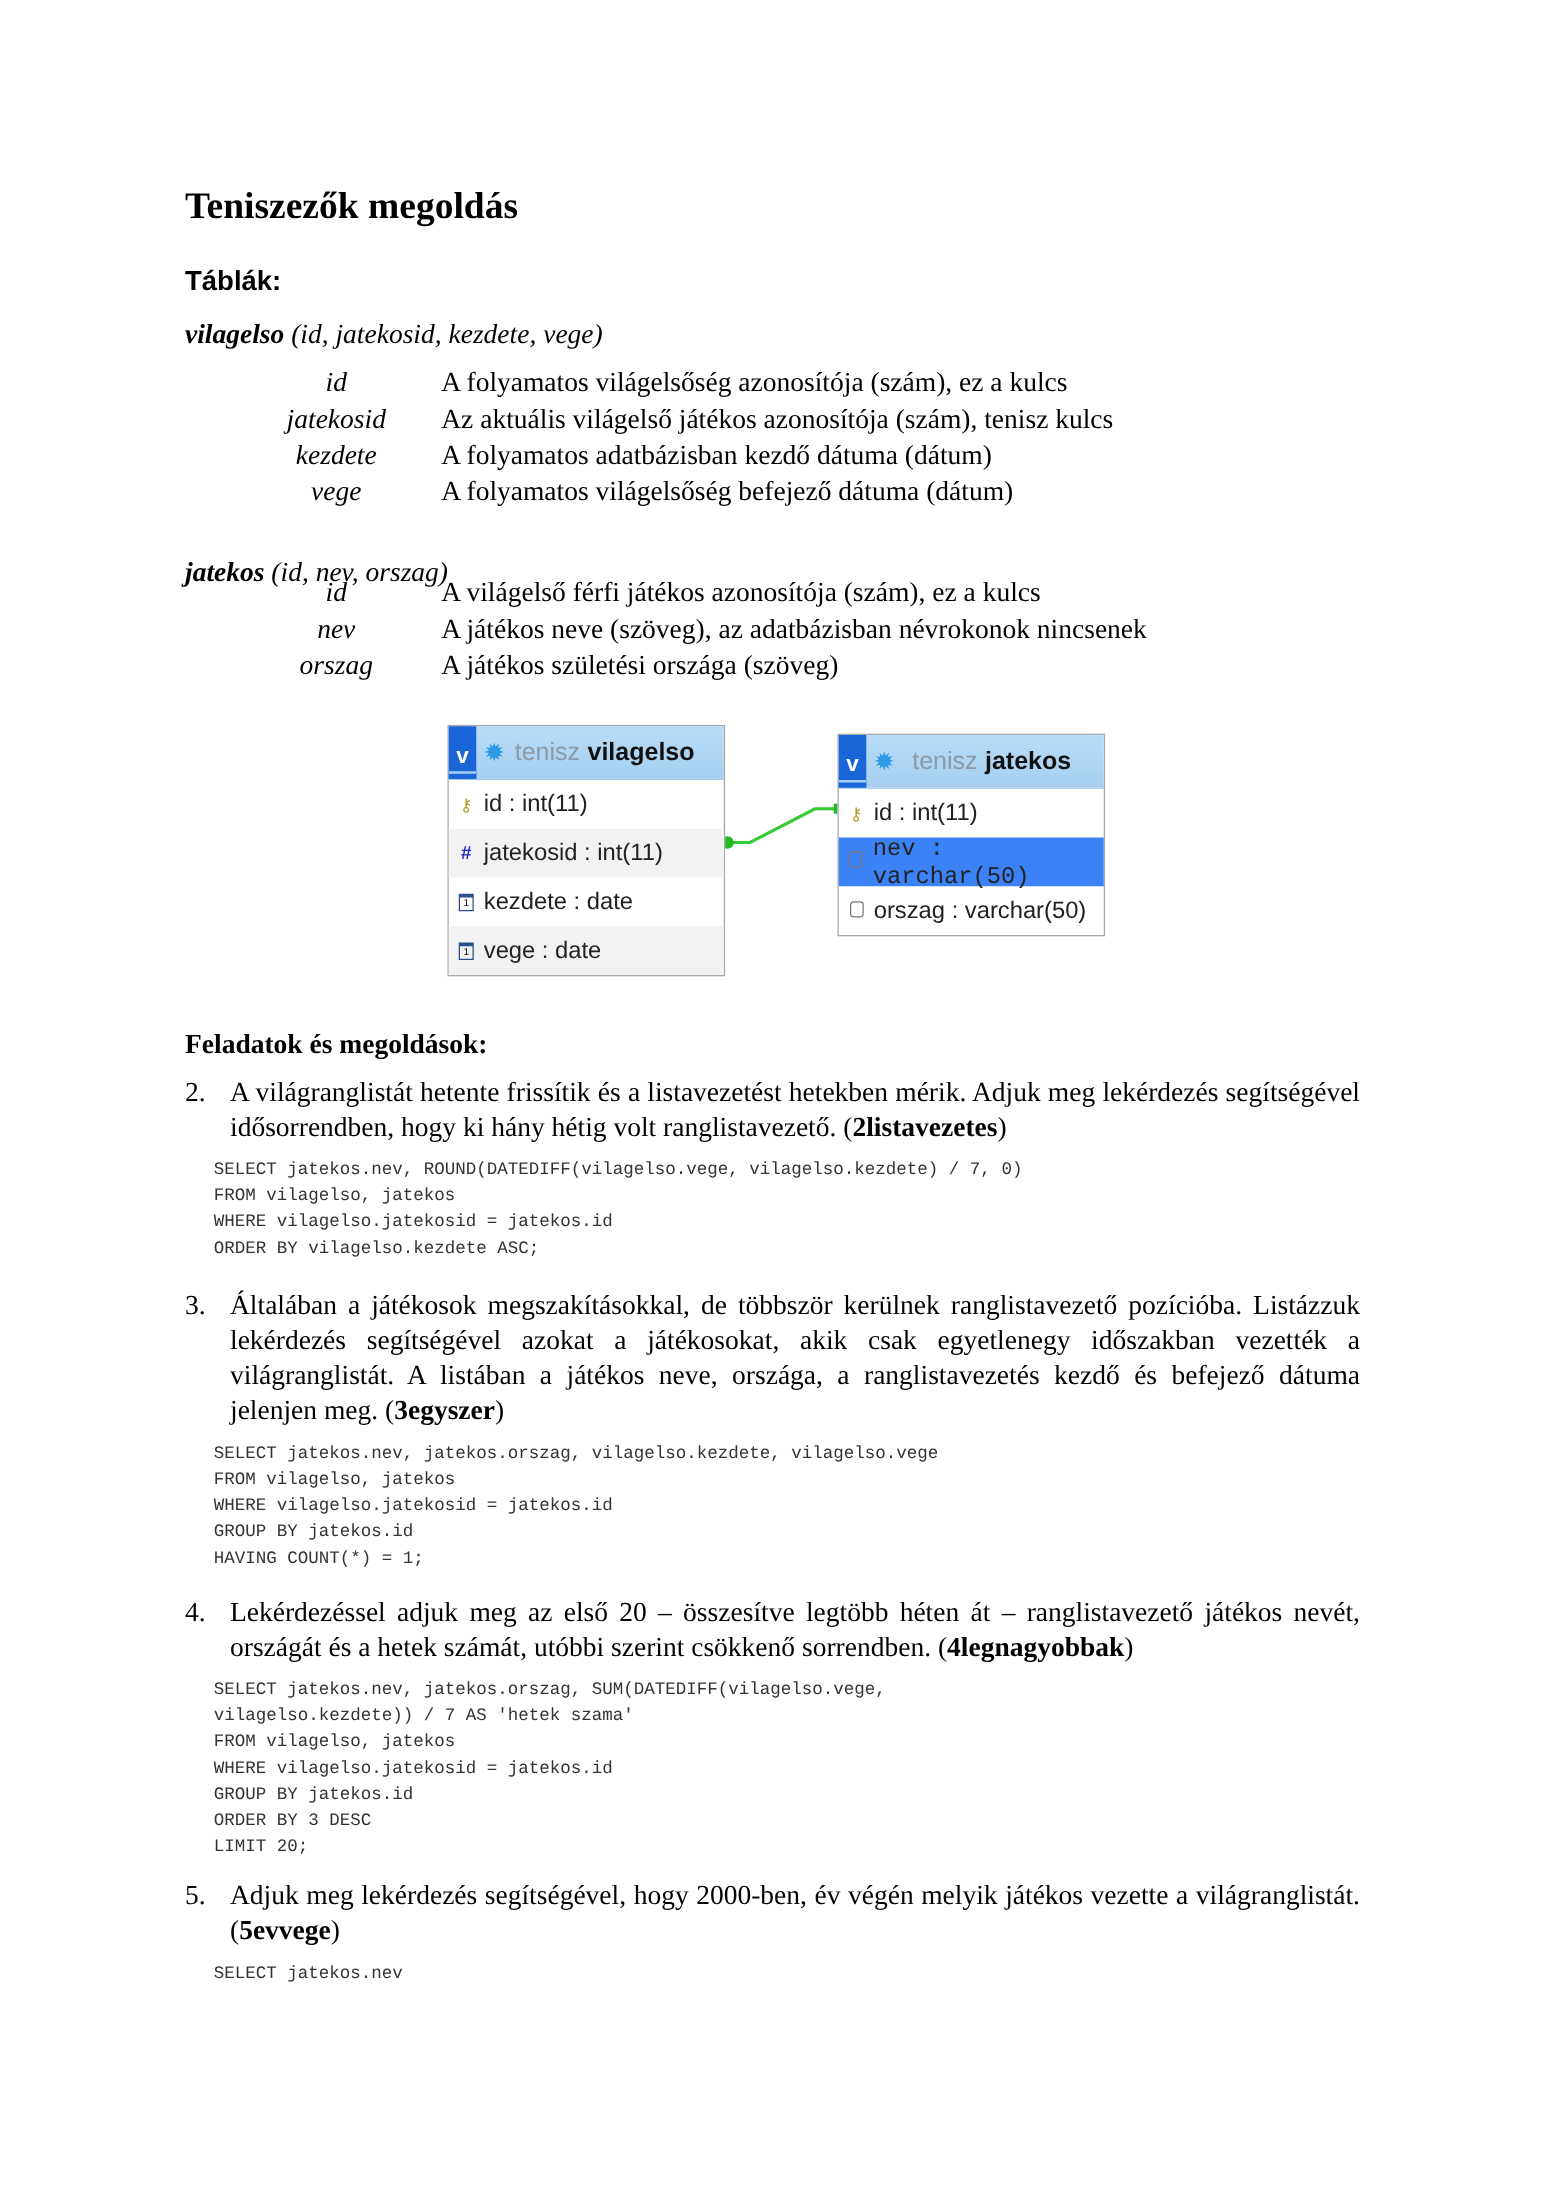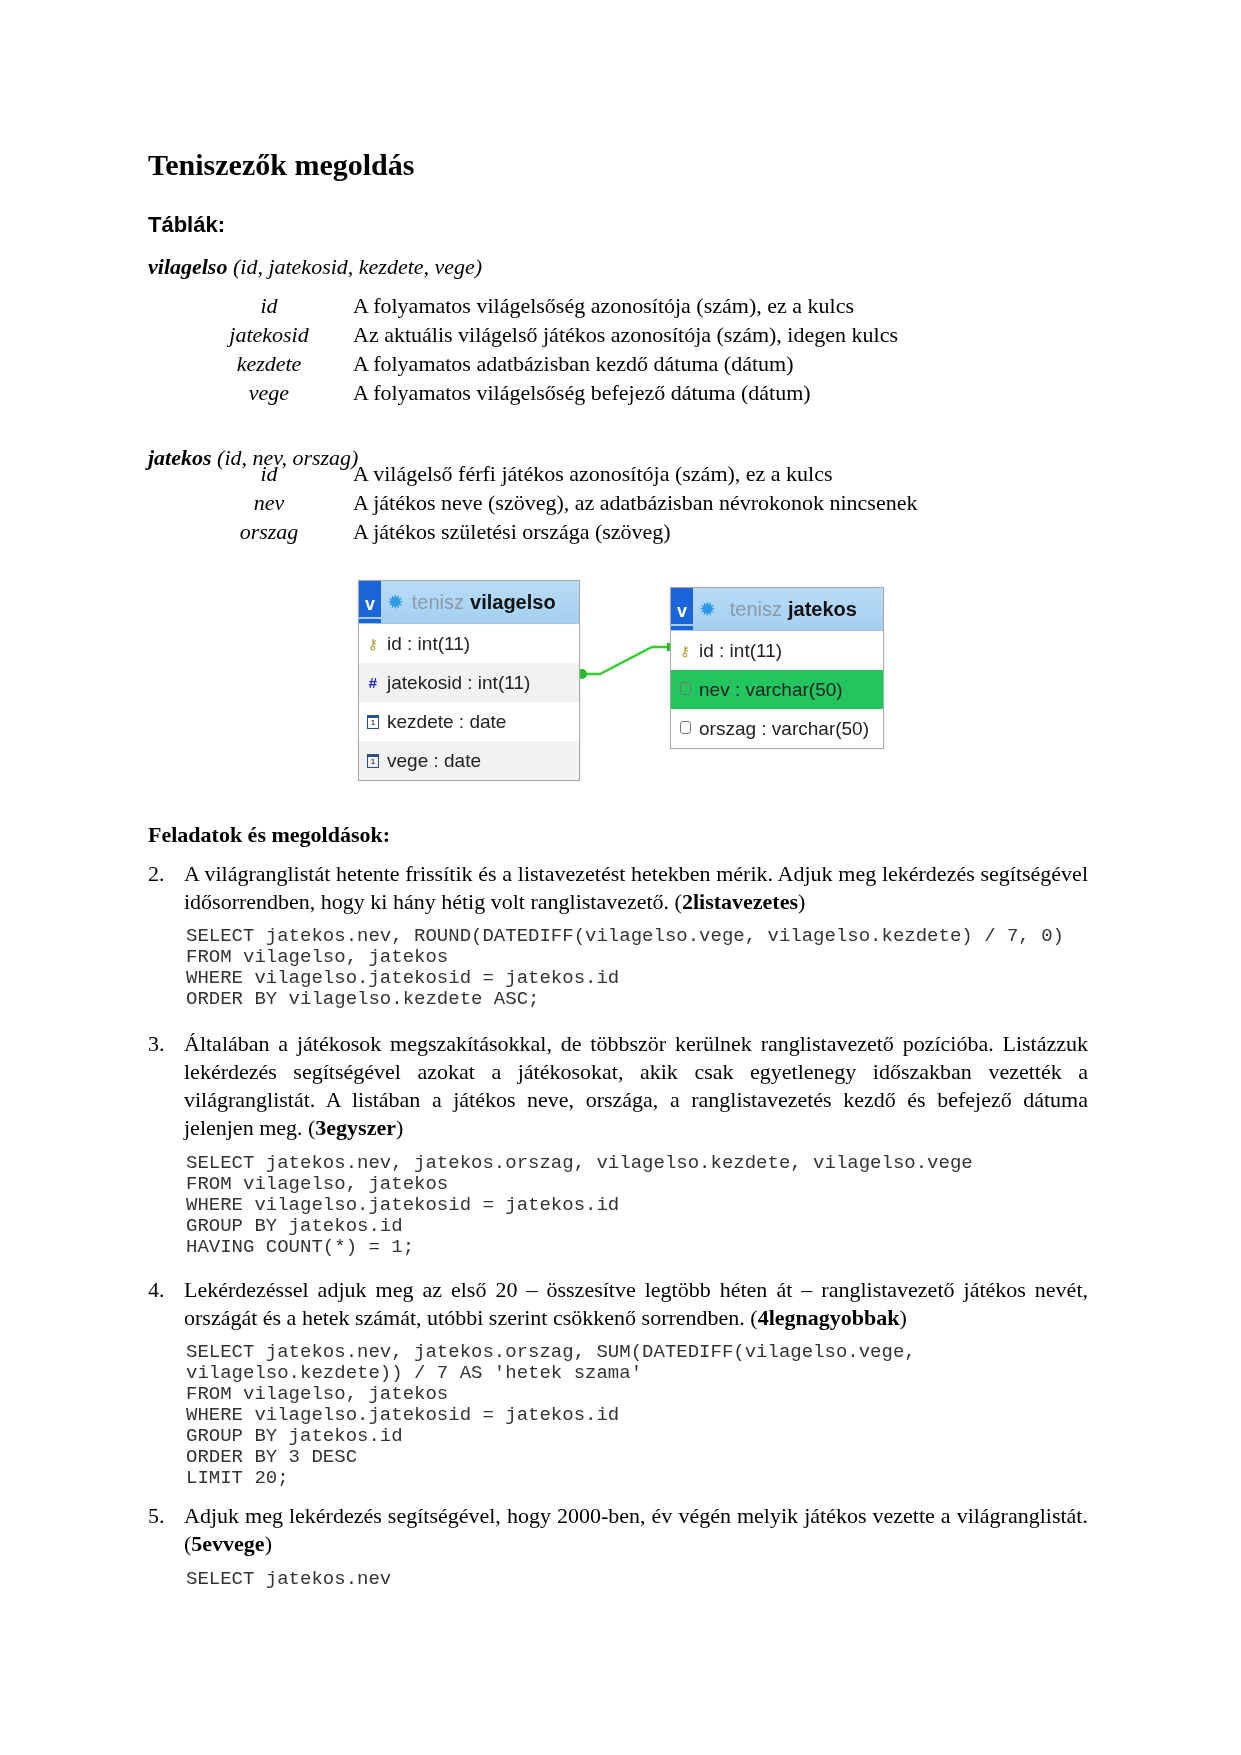--- a/index.html
+++ b/index.html
@@ -18,54 +18,54 @@
     .diagram { position: absolute; left: 0; top: 0; width: 1241px; height: 1755px; pointer-events: none; }
     .erd-table { position: absolute; background: #fff; border: 1px solid #a9a9a9; box-shadow: 0 0 1px #ccc; font-family: "Liberation Sans", sans-serif; pointer-events: auto; }
     .erd-head { height: 42px; background: linear-gradient(#b8dcf7, #a5cff0); display: flex; align-items: center; font-size: 20px; border-bottom: 1px solid #9fc6e6; }
     .erd-v { width: 22px; height: 42px; background: #1a66d9; color: #fff; font-weight: bold; font-size: 18px; display: flex; align-items: flex-end; justify-content: center; padding-bottom: 8px; box-sizing: border-box; position: relative; }
     .erd-v::after { content: ""; position: absolute; left: 0; right: 0; bottom: 0; height: 4px; background: #1a66d9; border-top: 2px solid #a5cff0; }
     .erd-gear { color: #2e9ae6; font-size: 20px; margin: 0 8px 0 6px; }
     .erd-db { color: #8a9aa8; margin-right: 6px; }
     .erd-name { font-weight: bold; color: #111; }
     .erd-row { height: 39px; display: flex; align-items: center; font-size: 19px; color: #222; padding-left: 6px; }
     .erd-row.alt { background: #f2f2f2; }
-    .erd-row.hl { background: #22c55e; }
+    .erd-row.hl { background: #3b82f6; font-family: Liberation Mono, monospace; }
     .erd-icon { width: 16px; font-size: 12px; margin-right: 6px; text-align: center; }
     .icon-key { color: #b89a2a; font-size: 14px; }
     .icon-hash { color: #2222cc; font-weight: bold; font-size: 15px; }
     .icon-date { display: inline-block; width: 10px; height: 10px; border: 1px solid #2a4f8a; border-top: 3px solid #2a4f8a; font-size: 8px; line-height: 9px; color: #000; }
     .icon-text { display: inline-block; width: 9px; height: 11px; border: 1px solid #777; border-radius: 3px; }
     
     .h3 { position: absolute; left: 148px; top: 822px; font-size: 22px; font-weight: bold; margin: 0; text-align: right; }
     .task { position: absolute; left: 148px; width: 940px; font-size: 22px; line-height: 28px; }
     .task-num { position: absolute; left: 0; top: 0; }
     .task-text { margin-left: 36px; text-align: justify; }
     .task-text b { font-weight: bold; }
-    .code { position: absolute; left: 186px; font-family: "Liberation Mono", monospace; font-size: 19px; line-height: 21px; white-space: pre; color: #333; }
+    .code { position: absolute; left: 171px; font-family: "Liberation Mono", monospace; font-size: 14px; line-height: 21px; white-space: pre; color: #333; }
   </style>
 </head>
 <body>
 
 <div class="page">
 
   <h1 class="title">Teniszezők megoldás</h1>
   <h2 class="h2">Táblák:</h2>
 
   <div class="tbl-sig" style="top:254px;">
     <b>vilagelso</b>
     <i>(id, jatekosid, kezdete, vege)</i>
   </div>
   <div class="fields" style="top:291px;">
     <div class="field-row">
       <span class="field-name">id</span>
       <span class="field-desc">A folyamatos világelsőség azonosítója (szám), ez a kulcs</span>
     </div>
     <div class="field-row">
       <span class="field-name">jatekosid</span>
-      <span class="field-desc">Az aktuális világelső játékos azonosítója (szám), idegen kulcs</span>
+      <span class="field-desc">Az aktuális világelső játékos azonosítója (szám), tenisz kulcs</span>
     </div>
     <div class="field-row">
       <span class="field-name">kezdete</span>
       <span class="field-desc">A folyamatos adatbázisban kezdő dátuma (dátum)</span>
     </div>
     <div class="field-row">
       <span class="field-name">vege</span>
       <span class="field-desc">A folyamatos világelsőség befejező dátuma (dátum)</span>
     </div>
   </div>

